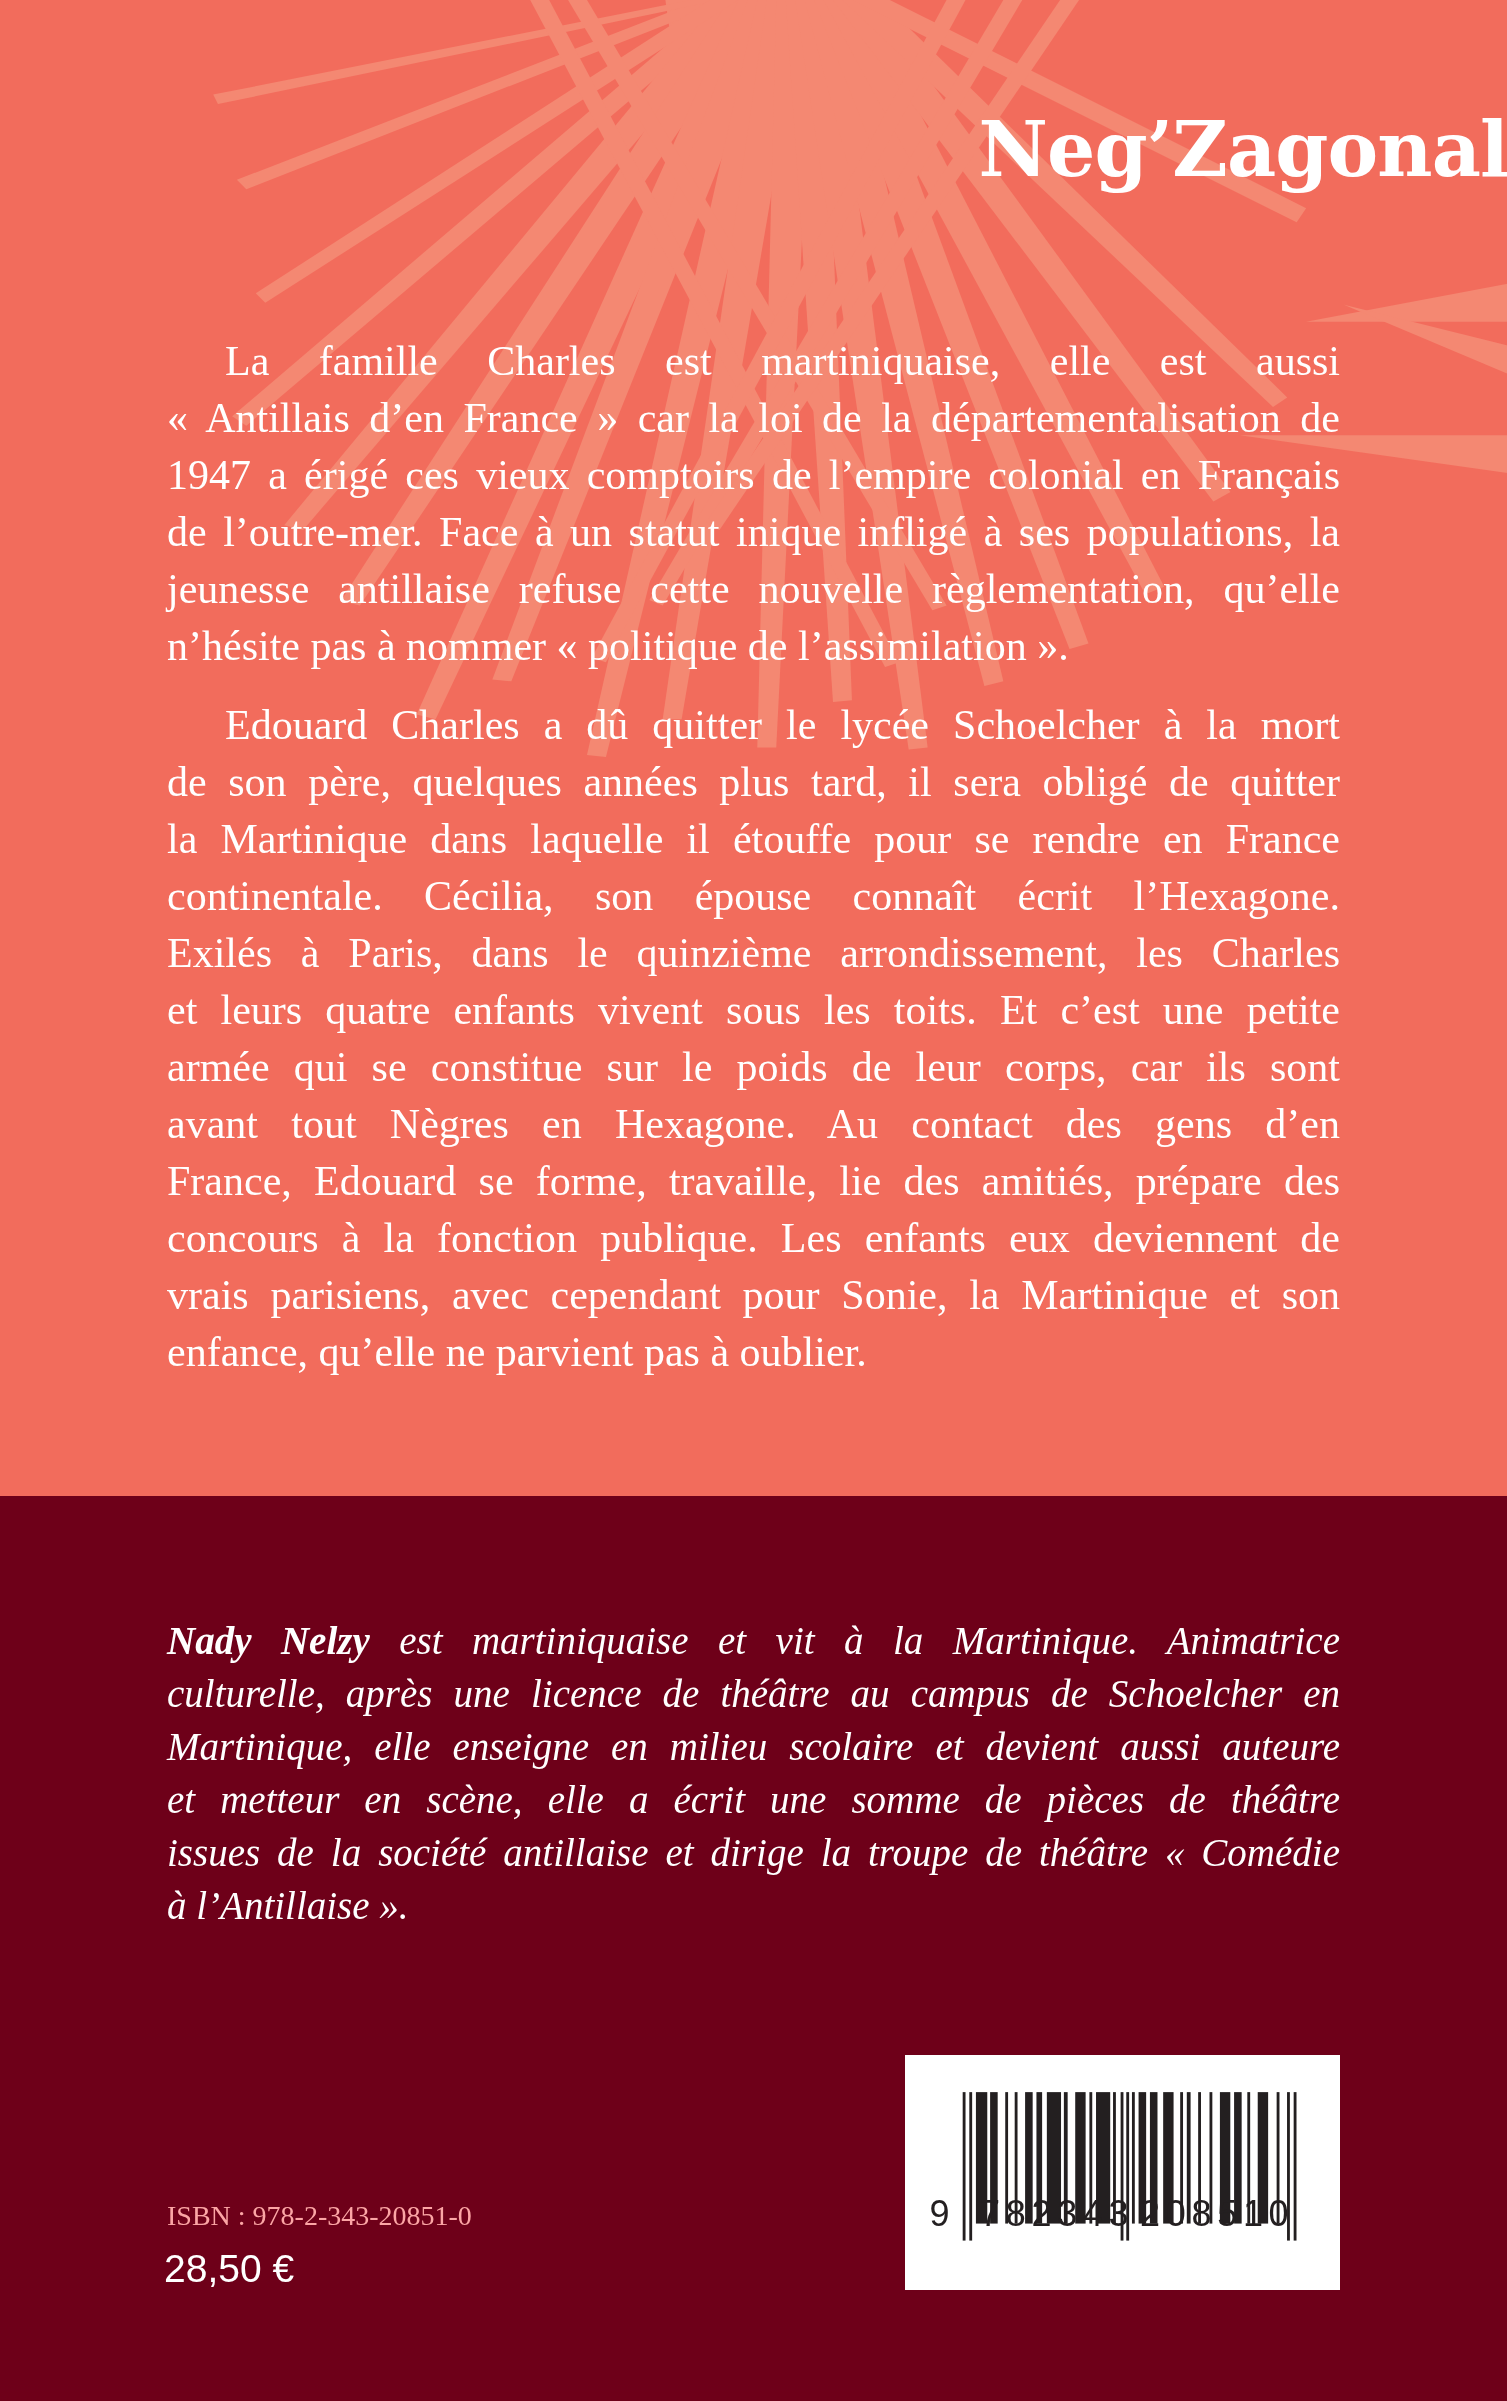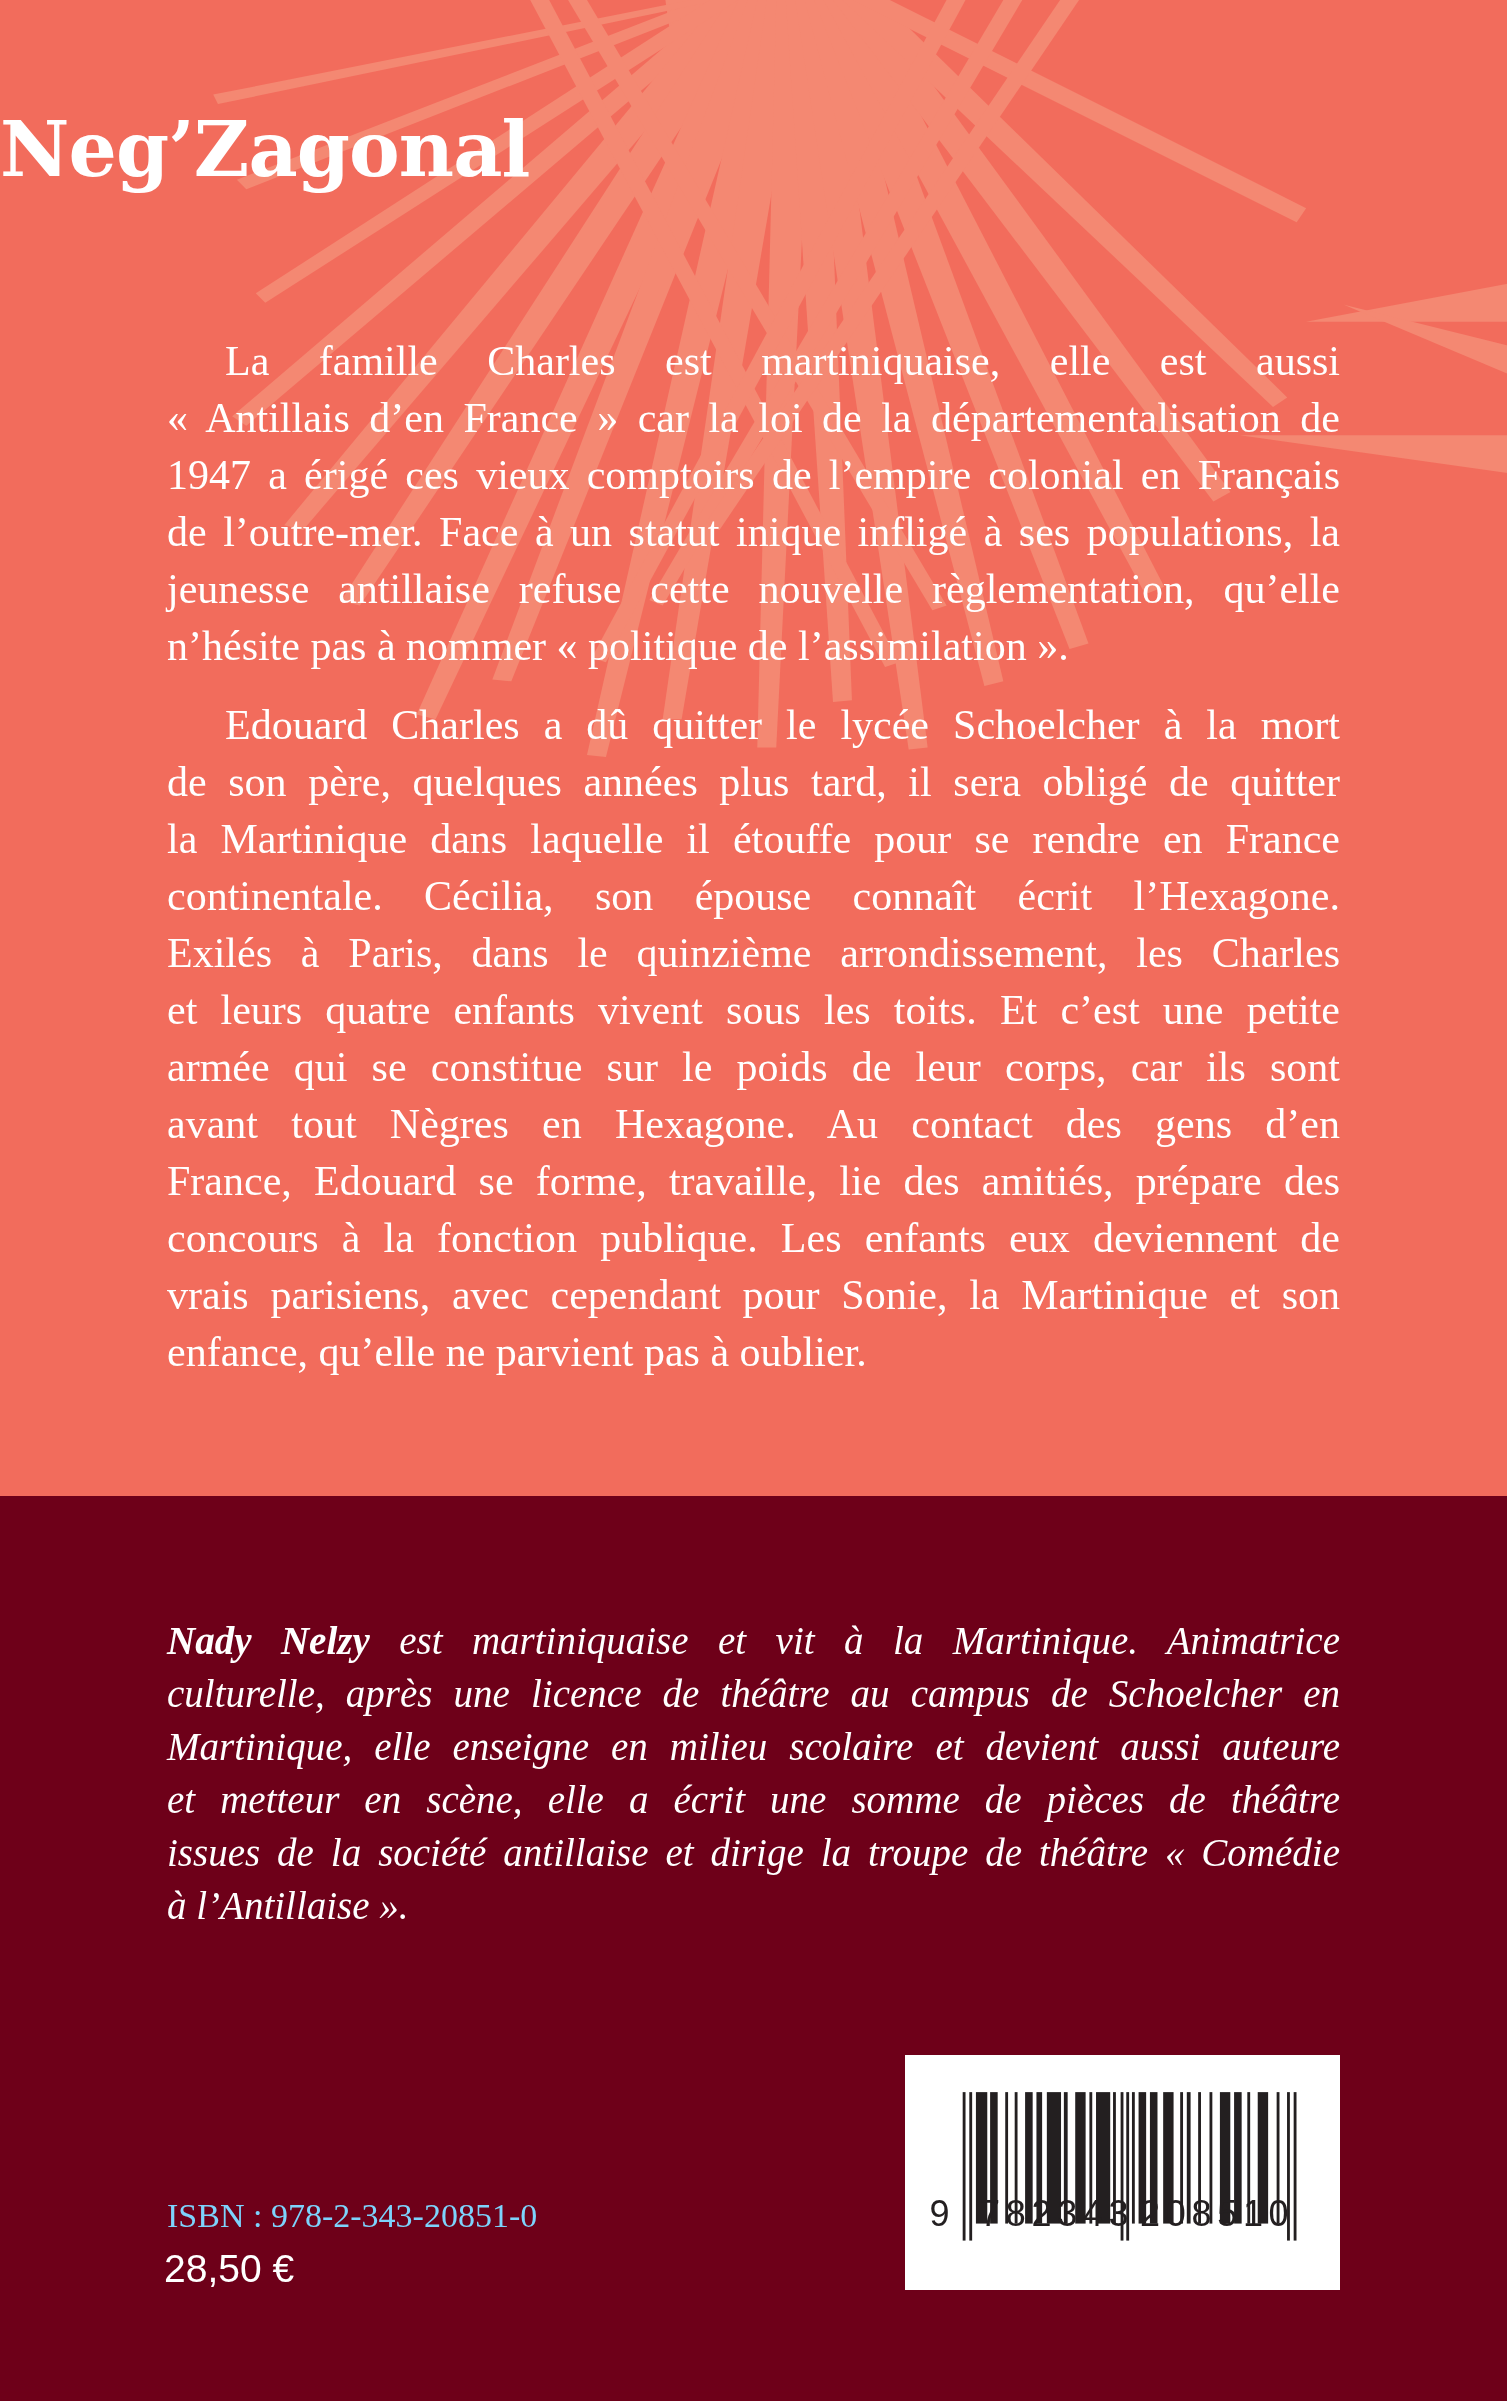--- a/index.html
+++ b/index.html
@@ -7,39 +7,39 @@
   .top {
     position: absolute; left: 0; top: 0; width: 1508px; height: 1496px;
     background: #F26C5C; overflow: hidden;
   }
   .frond { position: absolute; left: 0; top: 0; width: 1508px; height: 1496px; }
   .bottom {
     position: absolute; left: 0; top: 1496px; width: 1508px; height: 906px;
     background: #6E0019;
   }
   .title {
-    position: absolute; left: 0; top: 102px; width: 1508px; text-align: left;
+    position: absolute; left: 0; top: 102px; width: 1508px; text-align: right;
     font-family: "DejaVu Serif", serif; font-weight: bold; font-size: 76px;
     color: #ffffff; letter-spacing: -0.9px; line-height: 95px; margin: 0;
   }
   .para {
     position: absolute; left: 167px; width: 1173px;
     font-family: "Liberation Serif", serif; color: #ffffff;
   }
   .para .line {
     display: block; white-space: nowrap; text-align: justify; text-align-last: justify;
     height: 57px; line-height: 57px; font-size: 42px;
   }
   .para .line.last { text-align-last: left; font-family: Liberation Serif, serif; }
   .para .line.indent { padding-left: 58px; }
   .bio .line { height: 53px; line-height: 53px; font-size: 39px; font-style: italic; }
   .bio .author { font-weight: bold; margin-top: 16px; }
   .isbn {
     position: absolute; left: 167px; top: 2197px;
-    font-family: "Liberation Serif", serif; font-size: 34px; color: #7dd3fc; line-height: 38px;
+    font-family: "Liberation Serif", serif; font-size: 28px; color: #fca5a5; line-height: 38px;
   }
   .price {
     position: absolute; left: 164px; top: 2245px;
     font-family: Liberation Sans, sans-serif; font-size: 39px; color: #ffffff; line-height: 47px;
   }
   .barcode-box {
     position: absolute; left: 905px; top: 2055px; width: 435px; height: 235px; background: #ffffff;
   }
   .barcode-svg { position: absolute; left: 0; top: 0; }
   .barcode-digits {

